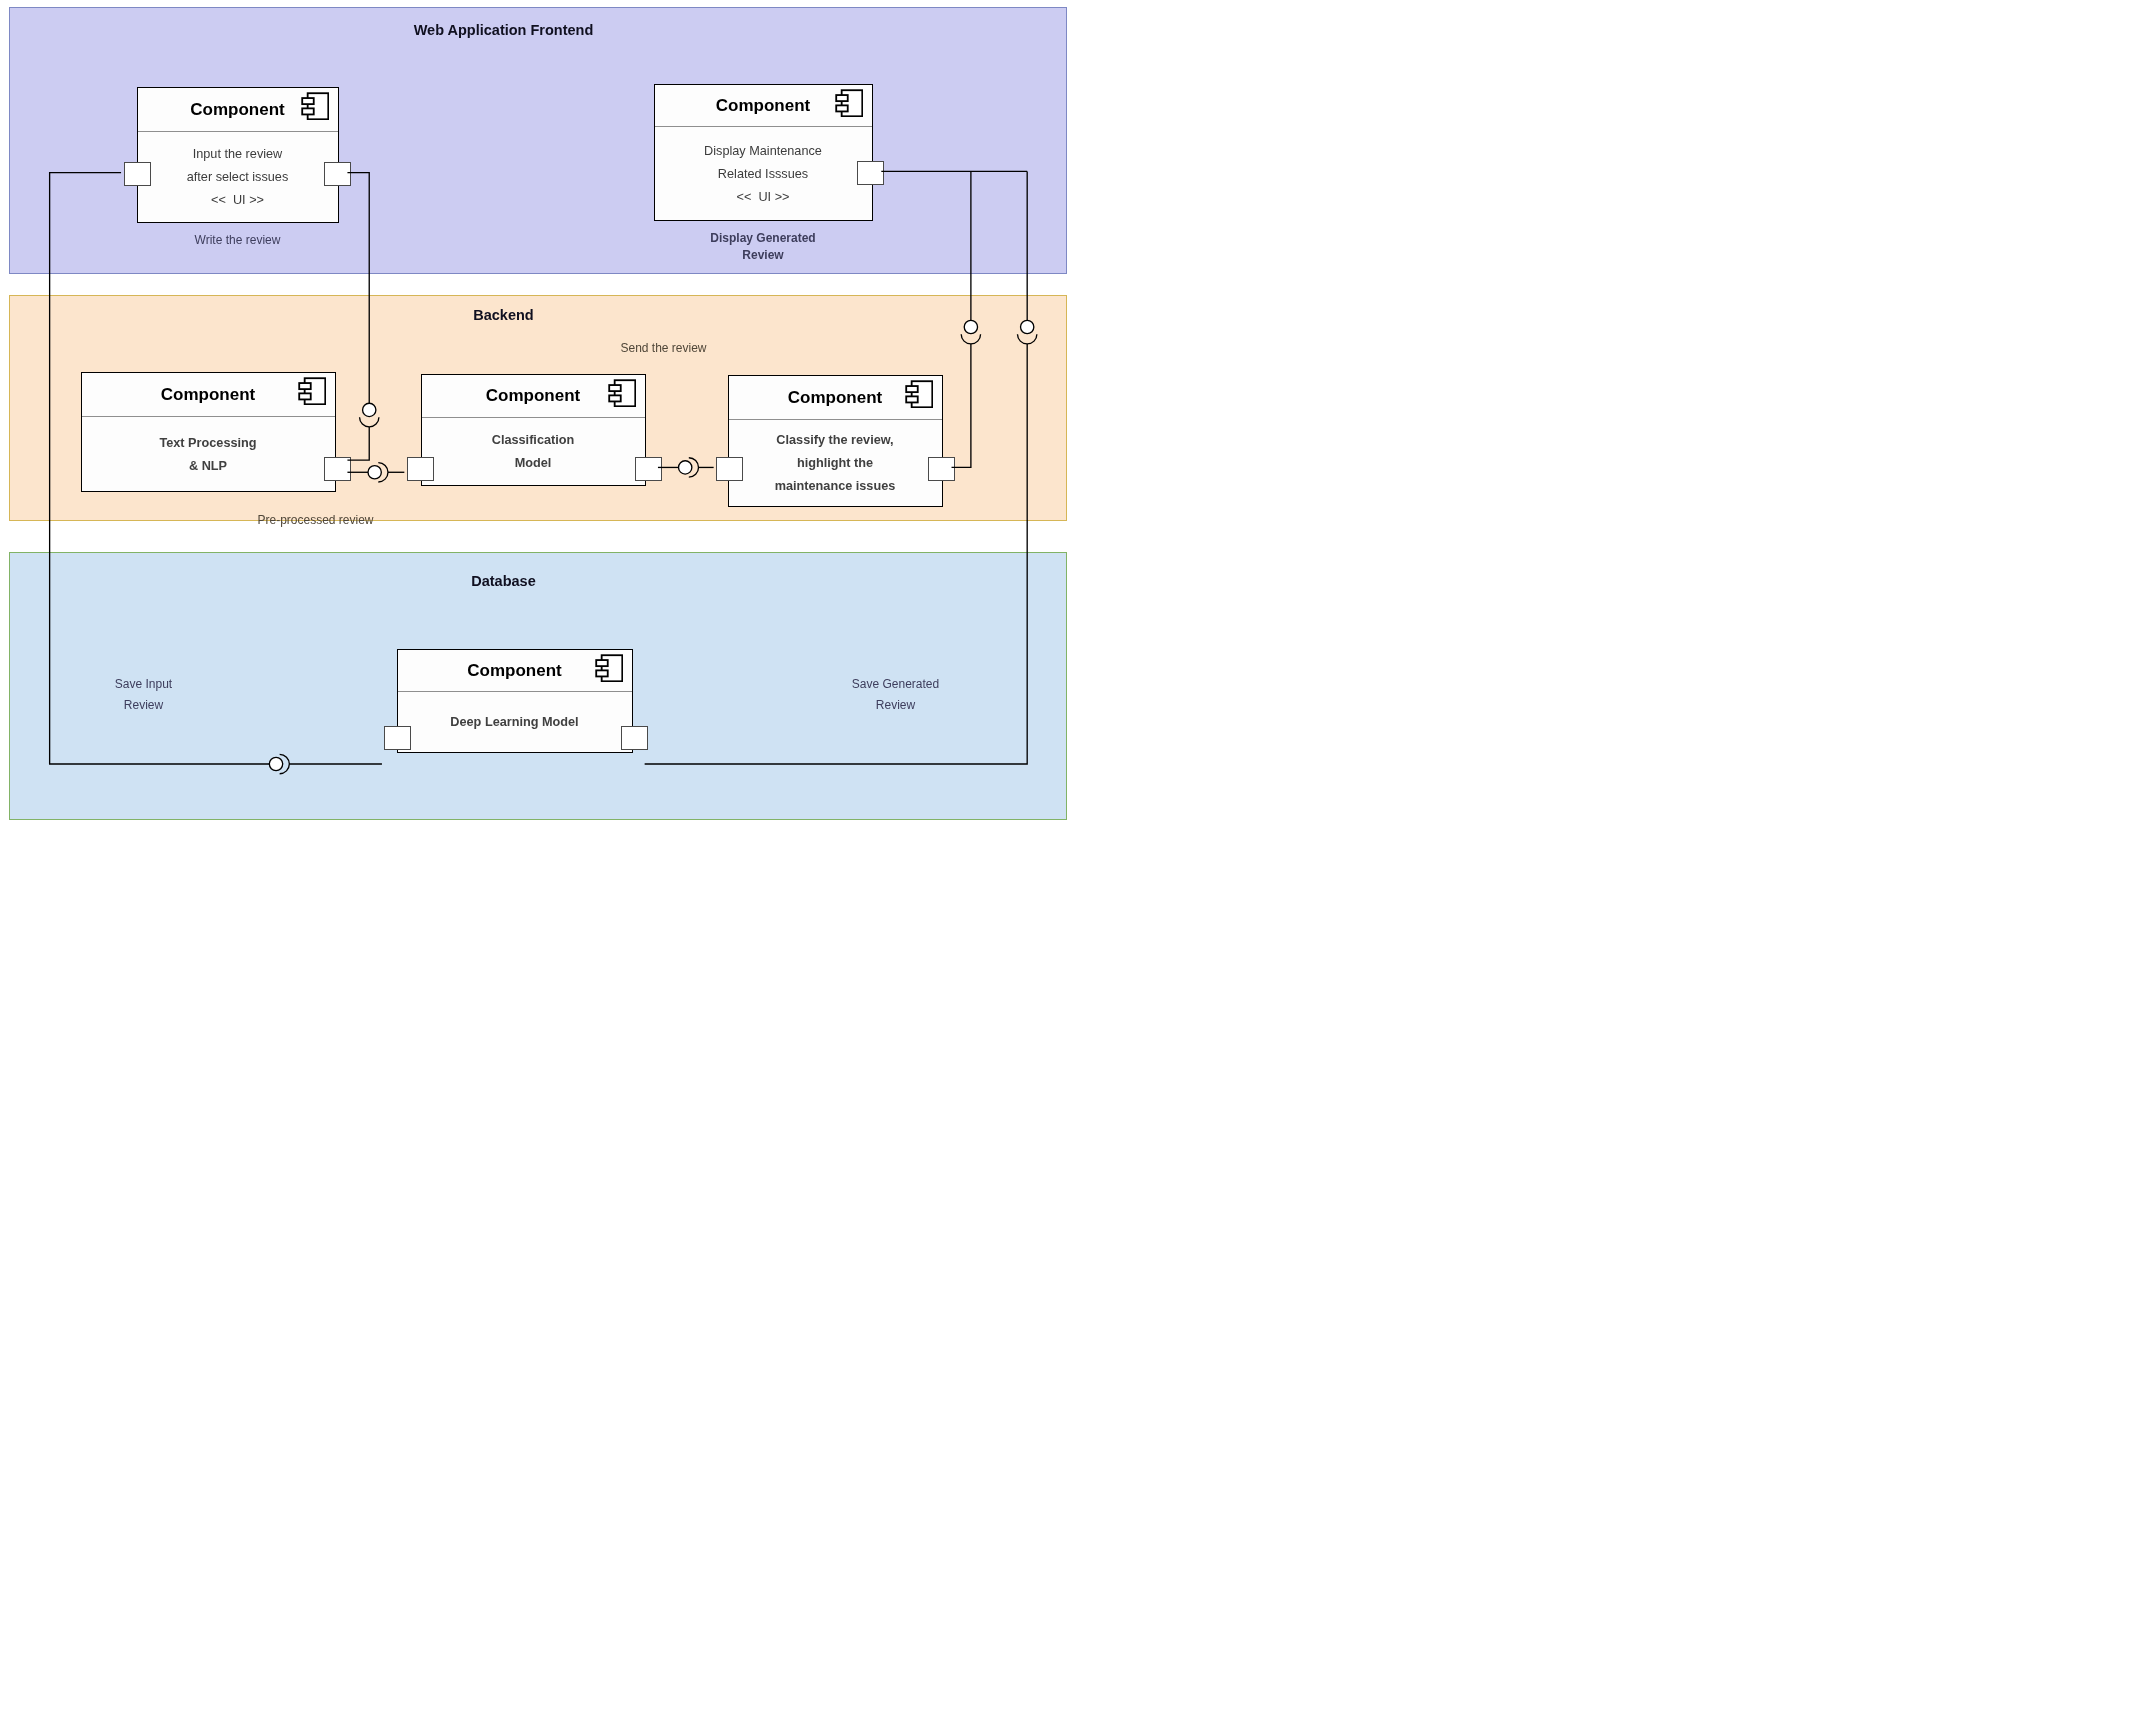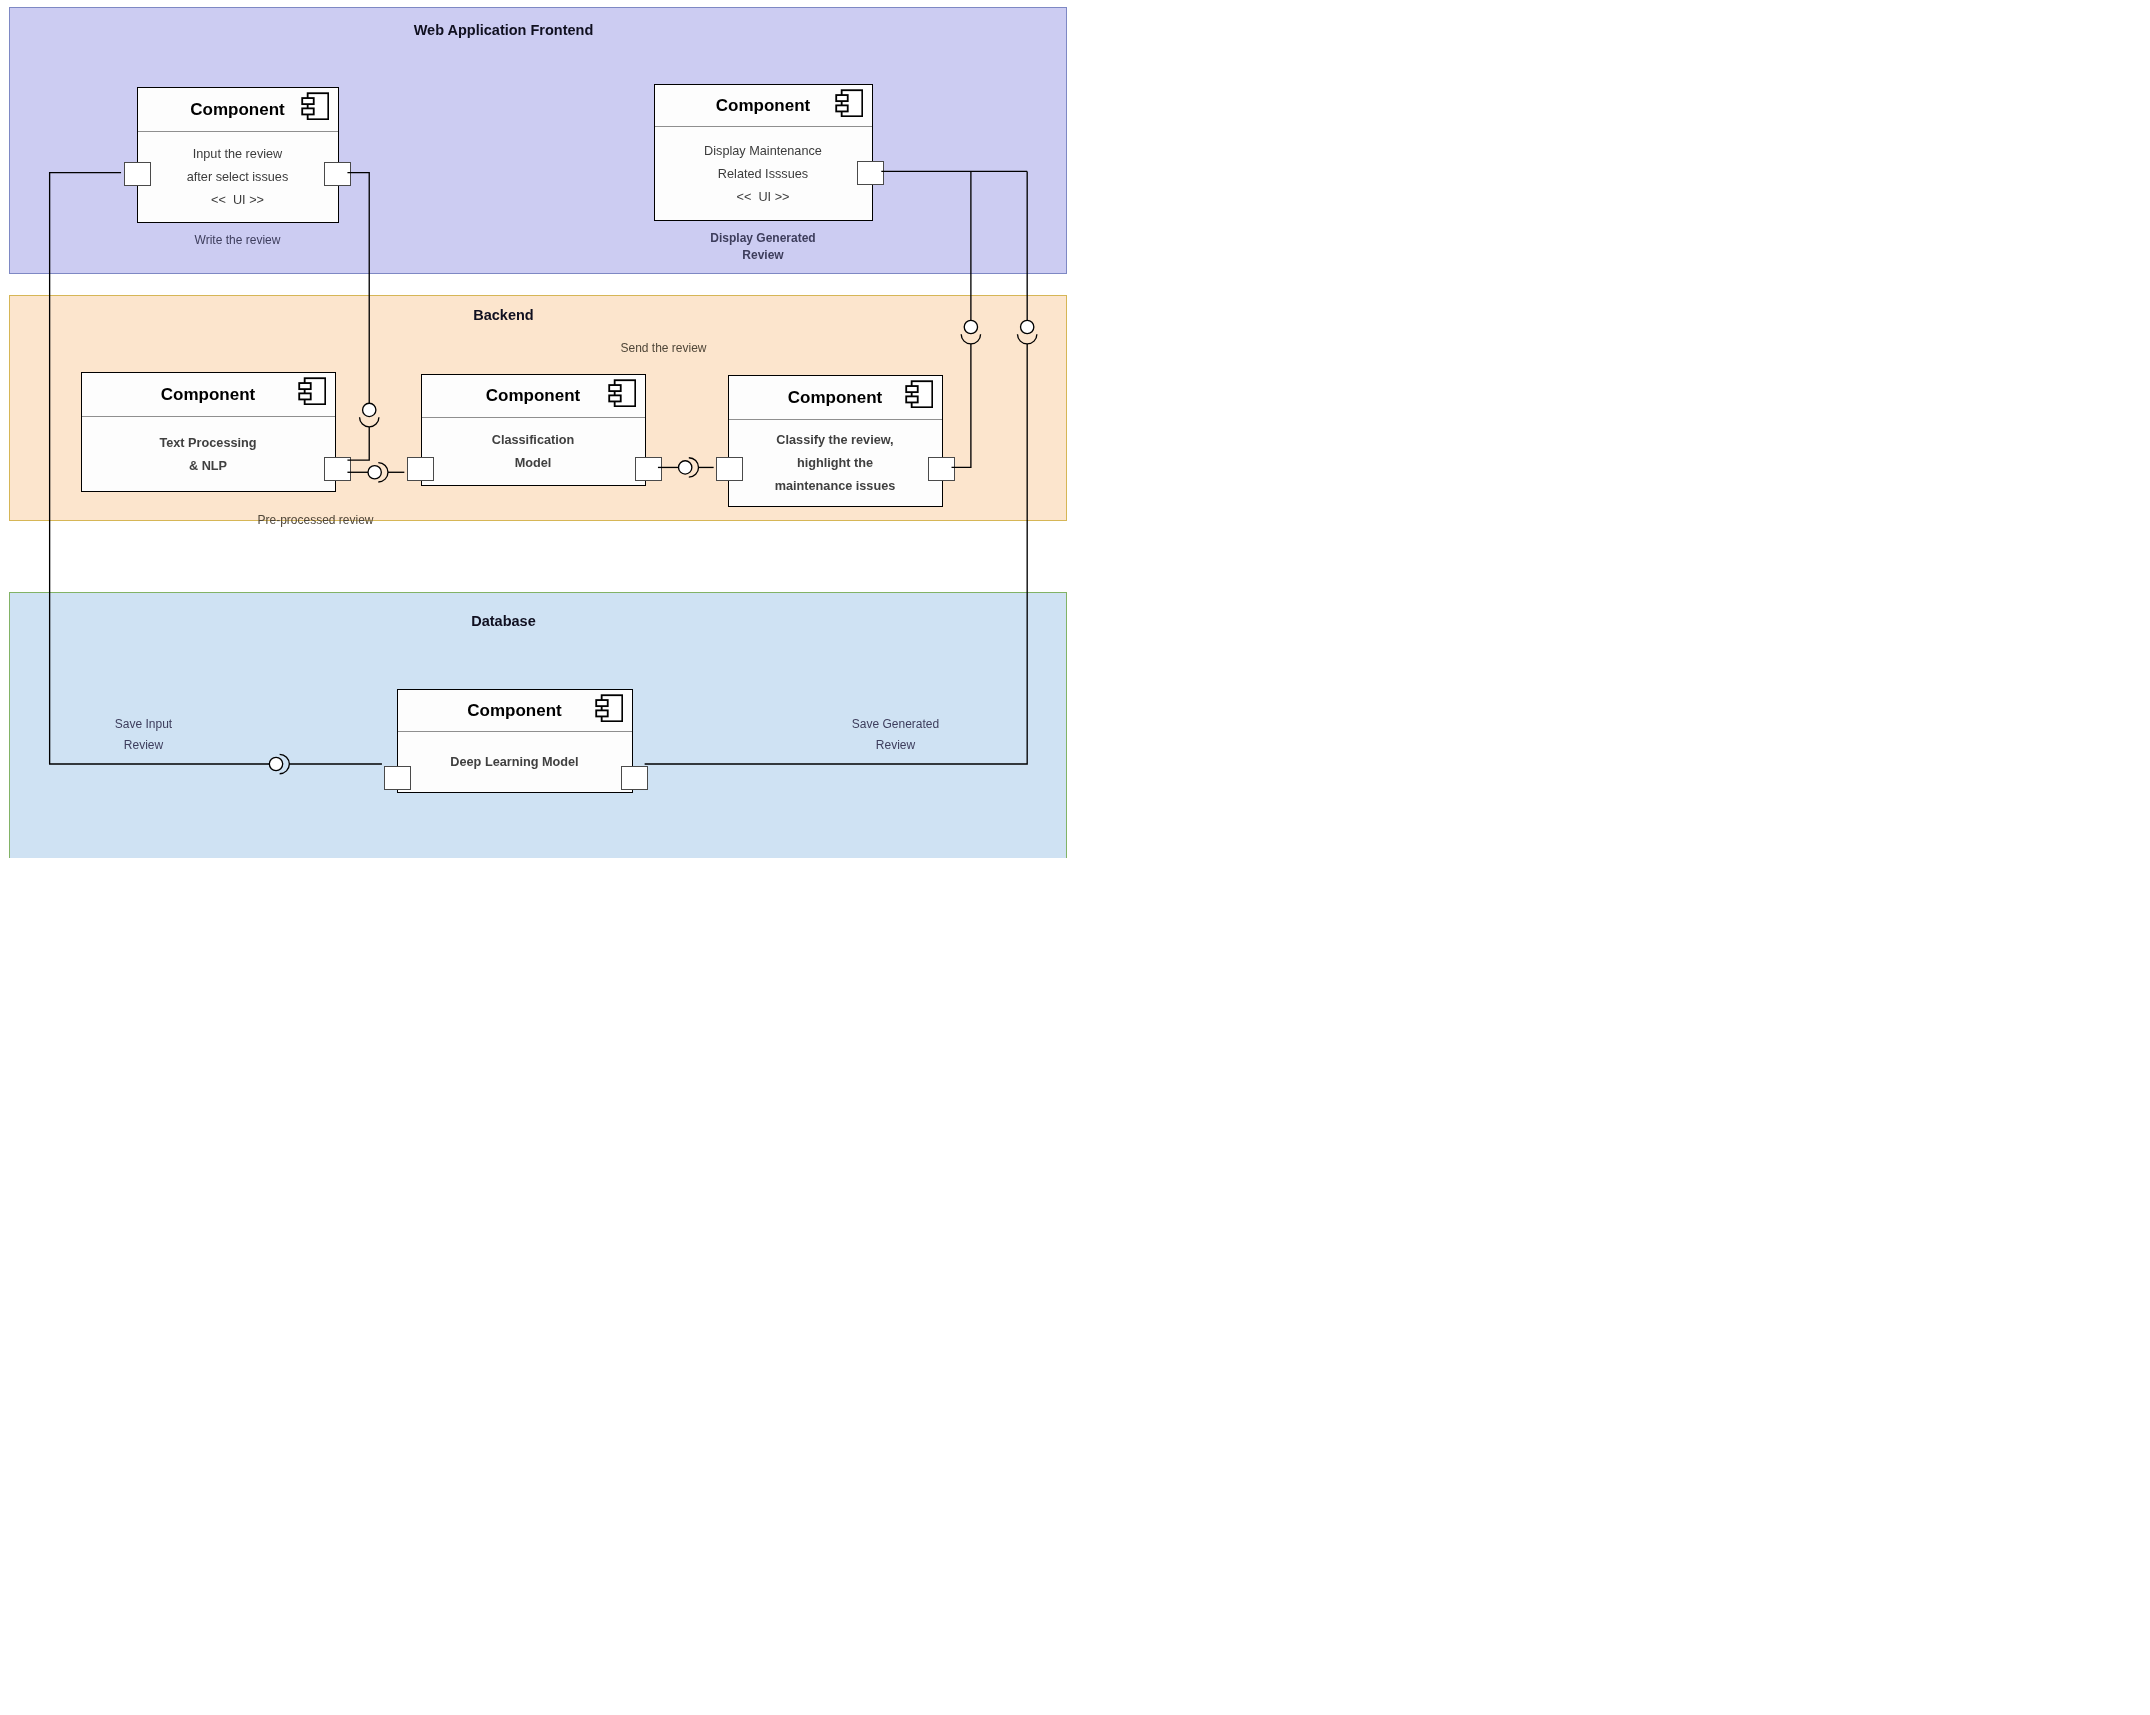--- a/index.html
+++ b/index.html
@@ -12,21 +12,21 @@
     --frontend-body-text:#3c3c3c;
   }
   *{margin:0;padding:0;box-sizing:border-box;}
   html,body{background:#ffffff;}
   body{font-family:"Liberation Sans",sans-serif;}
   .page{position:relative;width:1075px;height:858px;background:#ffffff;overflow:hidden;}
 
   .band{position:absolute;left:8.5px;width:1058px;border:1.2px solid;z-index:1;}
   .band-frontend{top:7.3px;height:267px;background:var(--frontend-fill);border-color:var(--frontend-border);}
   .band-backend{top:295px;height:226px;background:var(--backend-fill);border-color:var(--backend-border);}
-  .band-database{top:592px;height:268px;background:var(--database-fill);border-color:var(--database-border);}
+  .band-database{top:552px;height:268px;background:var(--database-fill);border-color:var(--database-border);}
   .band-title{position:absolute;left:494px;transform:translateX(-50%);font-weight:bold;
     font-size:14.5px;color:var(--title-text);white-space:nowrap;}
   .band-frontend .band-title{top:13.3px;}
   .band-backend .band-title{top:11px;}
   .band-database .band-title{top:20px;}
 
   .wires{position:absolute;left:0;top:0;width:1075px;height:858px;z-index:3;}
   .wires path{stroke:var(--wire);stroke-width:2.2;fill:none;}
   .wires circle{stroke:var(--wire);stroke-width:2.2;fill:#ffffff;}
 

